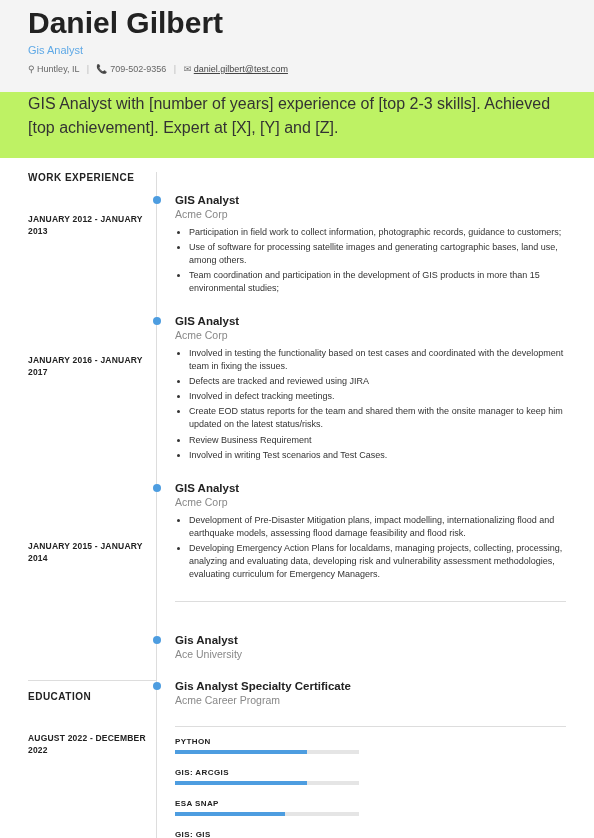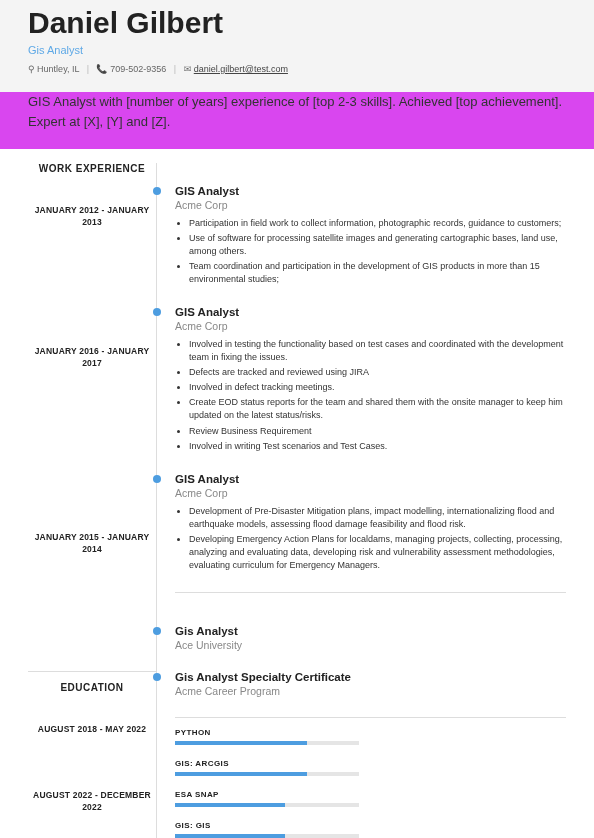--- a/index.html
+++ b/index.html
@@ -3,33 +3,33 @@
 <meta charset="utf-8">
 <style>
 * { margin:0; padding:0; box-sizing:border-box; }
 body { font-family:Arial,Helvetica,sans-serif; background:#fff; width:594px; color:#222; }
 .header { background:#f4f4f4; padding:6px 28px 18px; }
 .name { font-size:30px; font-weight:700; color:#222; margin-bottom:4px; }
 .title { color:#5fa9e6; font-size:11px; margin-bottom:8px; }
 .contact { font-size:9px; color:#666; }
 .contact .sep { margin:0 5px; color:#bbb; }
 .email { text-decoration:underline; color:#444; }
-.summary { background:#d946ef; padding:0 28px 18px; font-size:13px; line-height:1.5; color:#333; }
+.summary { background:#bef264; padding:0 28px 18px; font-size:16px; line-height:1.5; color:#333; }
 .content { display:flex; padding:14px 28px 40px; }
 .left { width:128px; flex-shrink:0; }
 .right { flex:1; border-left:1px solid #ddd; padding-left:18px; position:relative; }
 .section-h { font-size:10px; font-weight:700; letter-spacing:0.5px; margin-bottom:10px; }
 .date { font-size:8.5px; font-weight:700; letter-spacing:0.2px; line-height:1.4; }
 .job { position:relative; margin-bottom:20px; }
 .dot { position:absolute; left:-22.5px; top:2px; width:8px; height:8px; border-radius:50%; background:#4d9de0; }
 .job-title { font-size:11.5px; font-weight:700; margin-bottom:2px; }
 .company { font-size:10.5px; color:#888; margin-bottom:6px; }
 .bullets { list-style:disc; padding-left:14px; font-size:9px; line-height:1.45; color:#333; }
 .bullets li { margin-bottom:2px; }
-.left-block { margin-bottom:20px;text-align:center; }
+.left-block { margin-bottom:20px; }
 .skills-grid { display:flex; flex-wrap:wrap; gap:14px 31px; }
 .skill { width:calc(50% - 12px); }
 .skill-name { font-size:8px; font-weight:700; letter-spacing:0.4px; margin-bottom:4px; }
 .bar { height:4px; background:#e5e5e5; position:relative; }
 .bar-fill { height:100%; background:#4d9de0; }
 .divider { border:none; border-top:1px solid #ddd; margin:12px 0 10px; }
 </style>
 </head>
 <body>
 
@@ -59,23 +59,20 @@
       </div>
       <div class="left-block" style="height: 166px;">
         <div class="date">JANUARY 2016 - JANUARY 2017</div>
       </div>
       <div class="left-block" style="height: 119px;">
         <div class="date">JANUARY 2015 - JANUARY 2014</div>
       </div>
       <hr class="divider">
       <div class="left-block" style="height: 22px;">
         <div class="section-h">EDUCATION</div>
-      </div>
-      <div class="left-block" style="height: 46px;">
-        <div class="date">AUGUST 2018 - MAY 2022</div>
       </div>
       <div class="left-block" style="height: 46px;">
         <div class="date">AUGUST 2022 - DECEMBER 2022</div>
       </div>
     </div>
   <div class="right" id="right-col">
       <div style="height:22px"></div>
       <div class="job" style="margin-bottom: 20px;">
         <span class="dot"></span>
     <div class="job-title">GIS Analyst</div>

